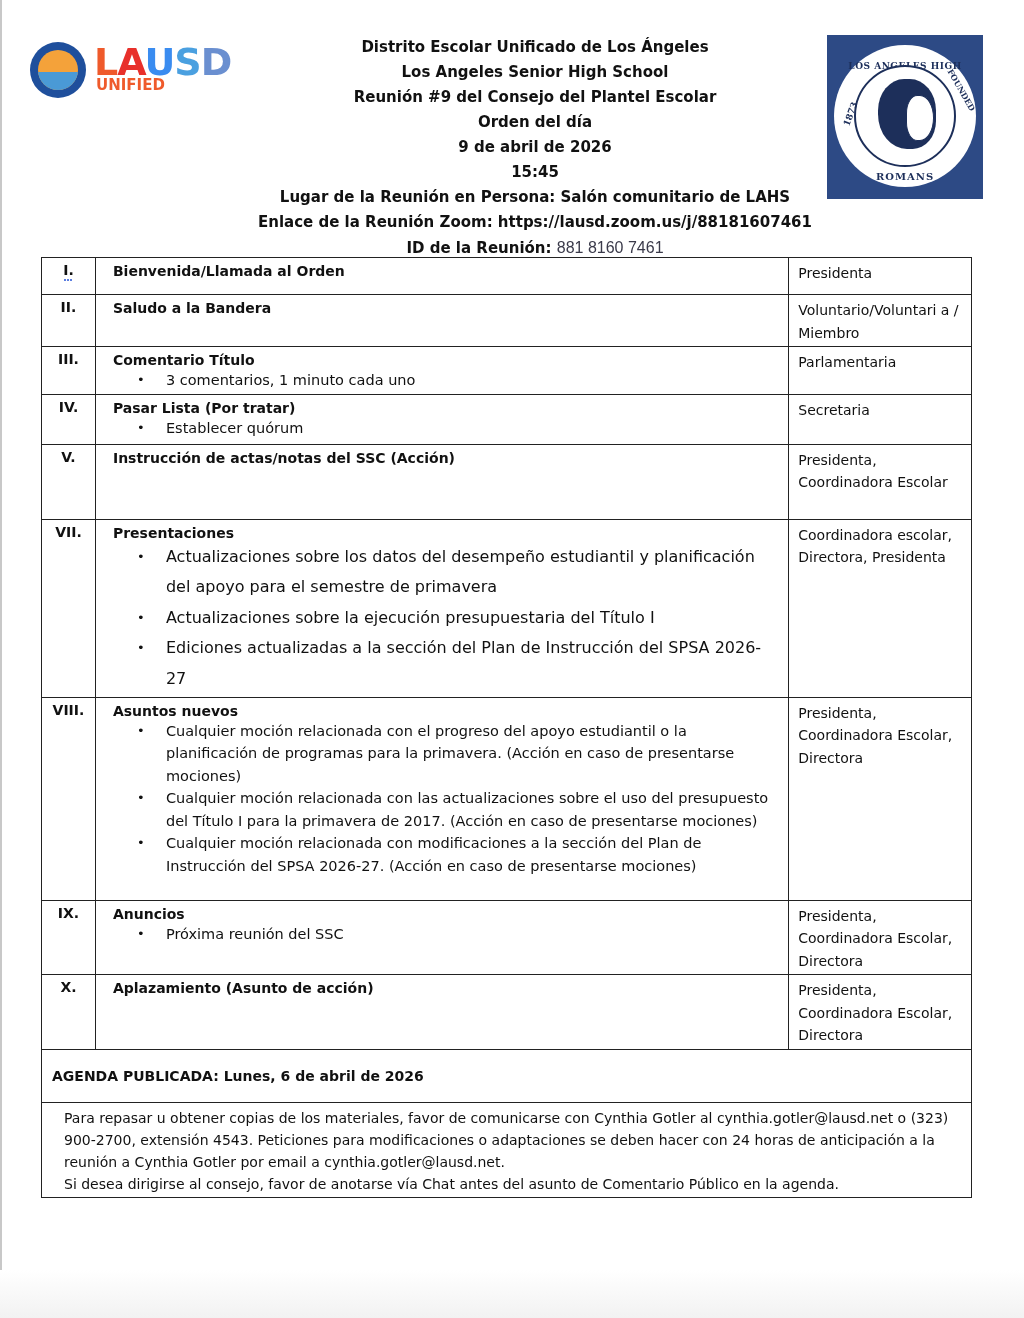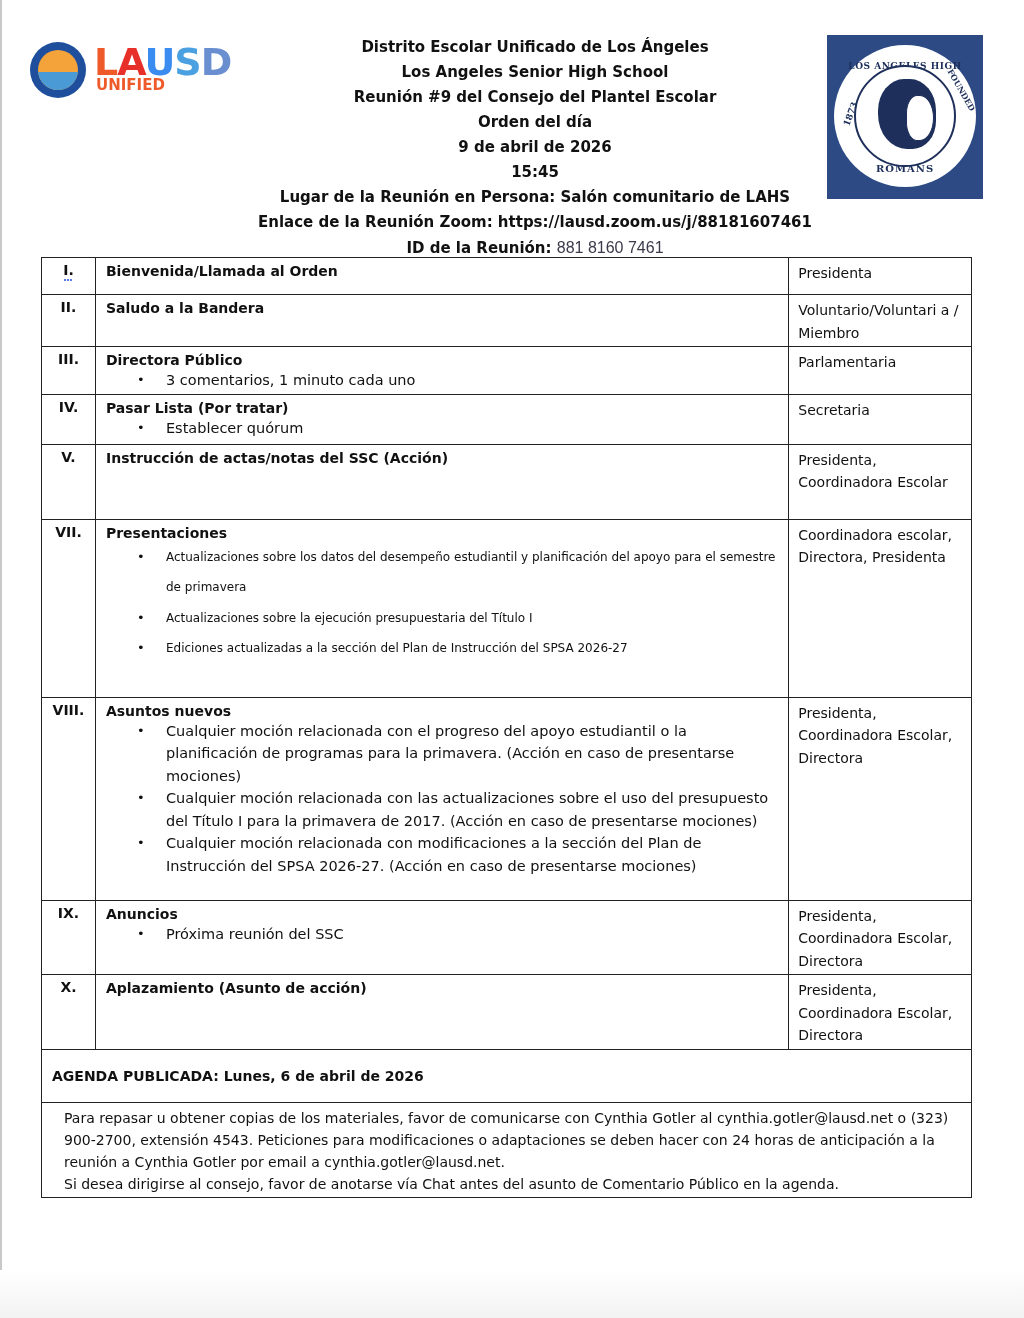--- a/index.html
+++ b/index.html
@@ -38,43 +38,43 @@
   .school-seal .ring { position: absolute; left: 7px; top: 10px; width: 142px; height: 142px; border-radius: 50%;
     background: #ffffff; }
   .school-seal .ring-inner { position: absolute; left: 20px; top: 20px; width: 102px; height: 102px; border-radius: 50%;
     background: #ffffff; border: 2px solid #1d2f5a; box-sizing: border-box; overflow: hidden; }
   .school-seal .head { position: absolute; left: 22px; top: 12px; width: 58px; height: 70px; border-radius: 45% 45% 40% 50%;
     background: #1d2f5a; }
   .school-seal .face { position: absolute; left: 50px; top: 28px; width: 26px; height: 44px; border-radius: 40% 50% 50% 40%;
     background: #ffffff; border: 1px solid #1d2f5a; }
   .school-seal .txt-top { position: absolute; left: 0; top: 16px; width: 142px; text-align: center; font-family: "DejaVu Serif", serif;
     font-weight: bold; font-size: 9px; color: #1d2f5a; letter-spacing: 0.5px; }
-  .school-seal .txt-bot { position: absolute; left: 0; top: 118px; width: 142px; text-align: center; font-family: "DejaVu Serif", serif;
+  .school-seal .txt-bot { position: absolute; left: 0; top: 126px; width: 142px; text-align: center; font-family: "DejaVu Serif", serif;
     font-weight: bold; font-size: 10px; color: #1d2f5a; letter-spacing: 1px; }
   .school-seal .txt-year { position: absolute; left: 4px; top: 64px; font-family: "DejaVu Serif", serif;
     font-weight: bold; font-size: 9px; color: #1d2f5a; transform: rotate(-70deg); }
   .school-seal .txt-founded { position: absolute; left: 104px; top: 40px; font-family: "DejaVu Serif", serif;
     font-weight: bold; font-size: 8px; color: #1d2f5a; transform: rotate(60deg); }
 
   
   .header { position: absolute; left: 230px; top: 35px; width: 610px; text-align: center; }
   .header .line { font-weight: bold; font-size: 15px; line-height: 25px; color: #111; white-space: nowrap; }
   .header .id-num { font-weight: normal; color: #3a3a4a; font-family: "Liberation Sans", sans-serif; font-size: 16px; }
 
   
   table.agenda { position: absolute; left: 41px; top: 257px; width: 931px; border-collapse: collapse; }
   table.agenda td { border: 1px solid #222; vertical-align: top; padding: 0; font-size: 14px; }
   td.num { width: 54px; text-align: center; font-weight: bold; padding-top: 4px !important; }
   td.item { width: 697px; padding: 4px 10px 2px 10px !important; }
   td.who { width: 165px; padding: 4px 9px 2px 9px !important; line-height: 22.5px; color: #111; }
-  .item-title { font-weight: bold; font-size: 14px; line-height: 18px; }
+  .item-title { font-weight: bold; font-size: 14px; line-height: 18px; margin-left: 7px; }
   ul.bullets { margin: 0; padding: 0 0 0 60px; list-style: none; }
   ul.bullets li { position: relative; font-size: 14.5px; line-height: 22.5px; }
   ul.bullets li::before { content: "\2022"; position: absolute; left: -29px; top: 0; font-size: 13px; }
-  ul.bullets.big li { font-size: 12px; line-height: 30.5px; }
+  ul.bullets.big li { font-size: 16px; line-height: 30.5px; }
   .squiggle { display: block; height: 4px; margin: -3px auto 0; width: 8px; border-bottom: 2px dotted #5a7de0; }
 
   .published { font-weight: bold; font-size: 12.5px; padding: 18px 10px !important; }
   .notes { font-size: 13px; line-height: 22px; padding: 4px 10px 2px 22px !important; }
 </style>
 </head>
 <body>
 
 <div class="left-edge"></div>
 <div class="bottom-fade"></div>
@@ -129,21 +129,21 @@
   <tr style="height:46px">
     <td class="num">II.</td>
     <td class="item">
           <div class="item-title">Saludo a la Bandera</div>
         </td>
     <td class="who">Voluntario/Voluntari a / Miembro</td>
   </tr>
   <tr style="height:47px">
     <td class="num">III.</td>
     <td class="item">
-          <div class="item-title">Directora Público</div>
+          <div class="item-title">Comentario Título</div>
       <ul class="bullets">
             <li>3 comentarios, 1 minuto cada uno</li>
           </ul>
         </td>
     <td class="who">Parlamentaria</td>
   </tr>
   <tr style="height:50px">
     <td class="num">IV.</td>
     <td class="item">
           <div class="item-title">Pasar Lista (Por tratar)</div>

